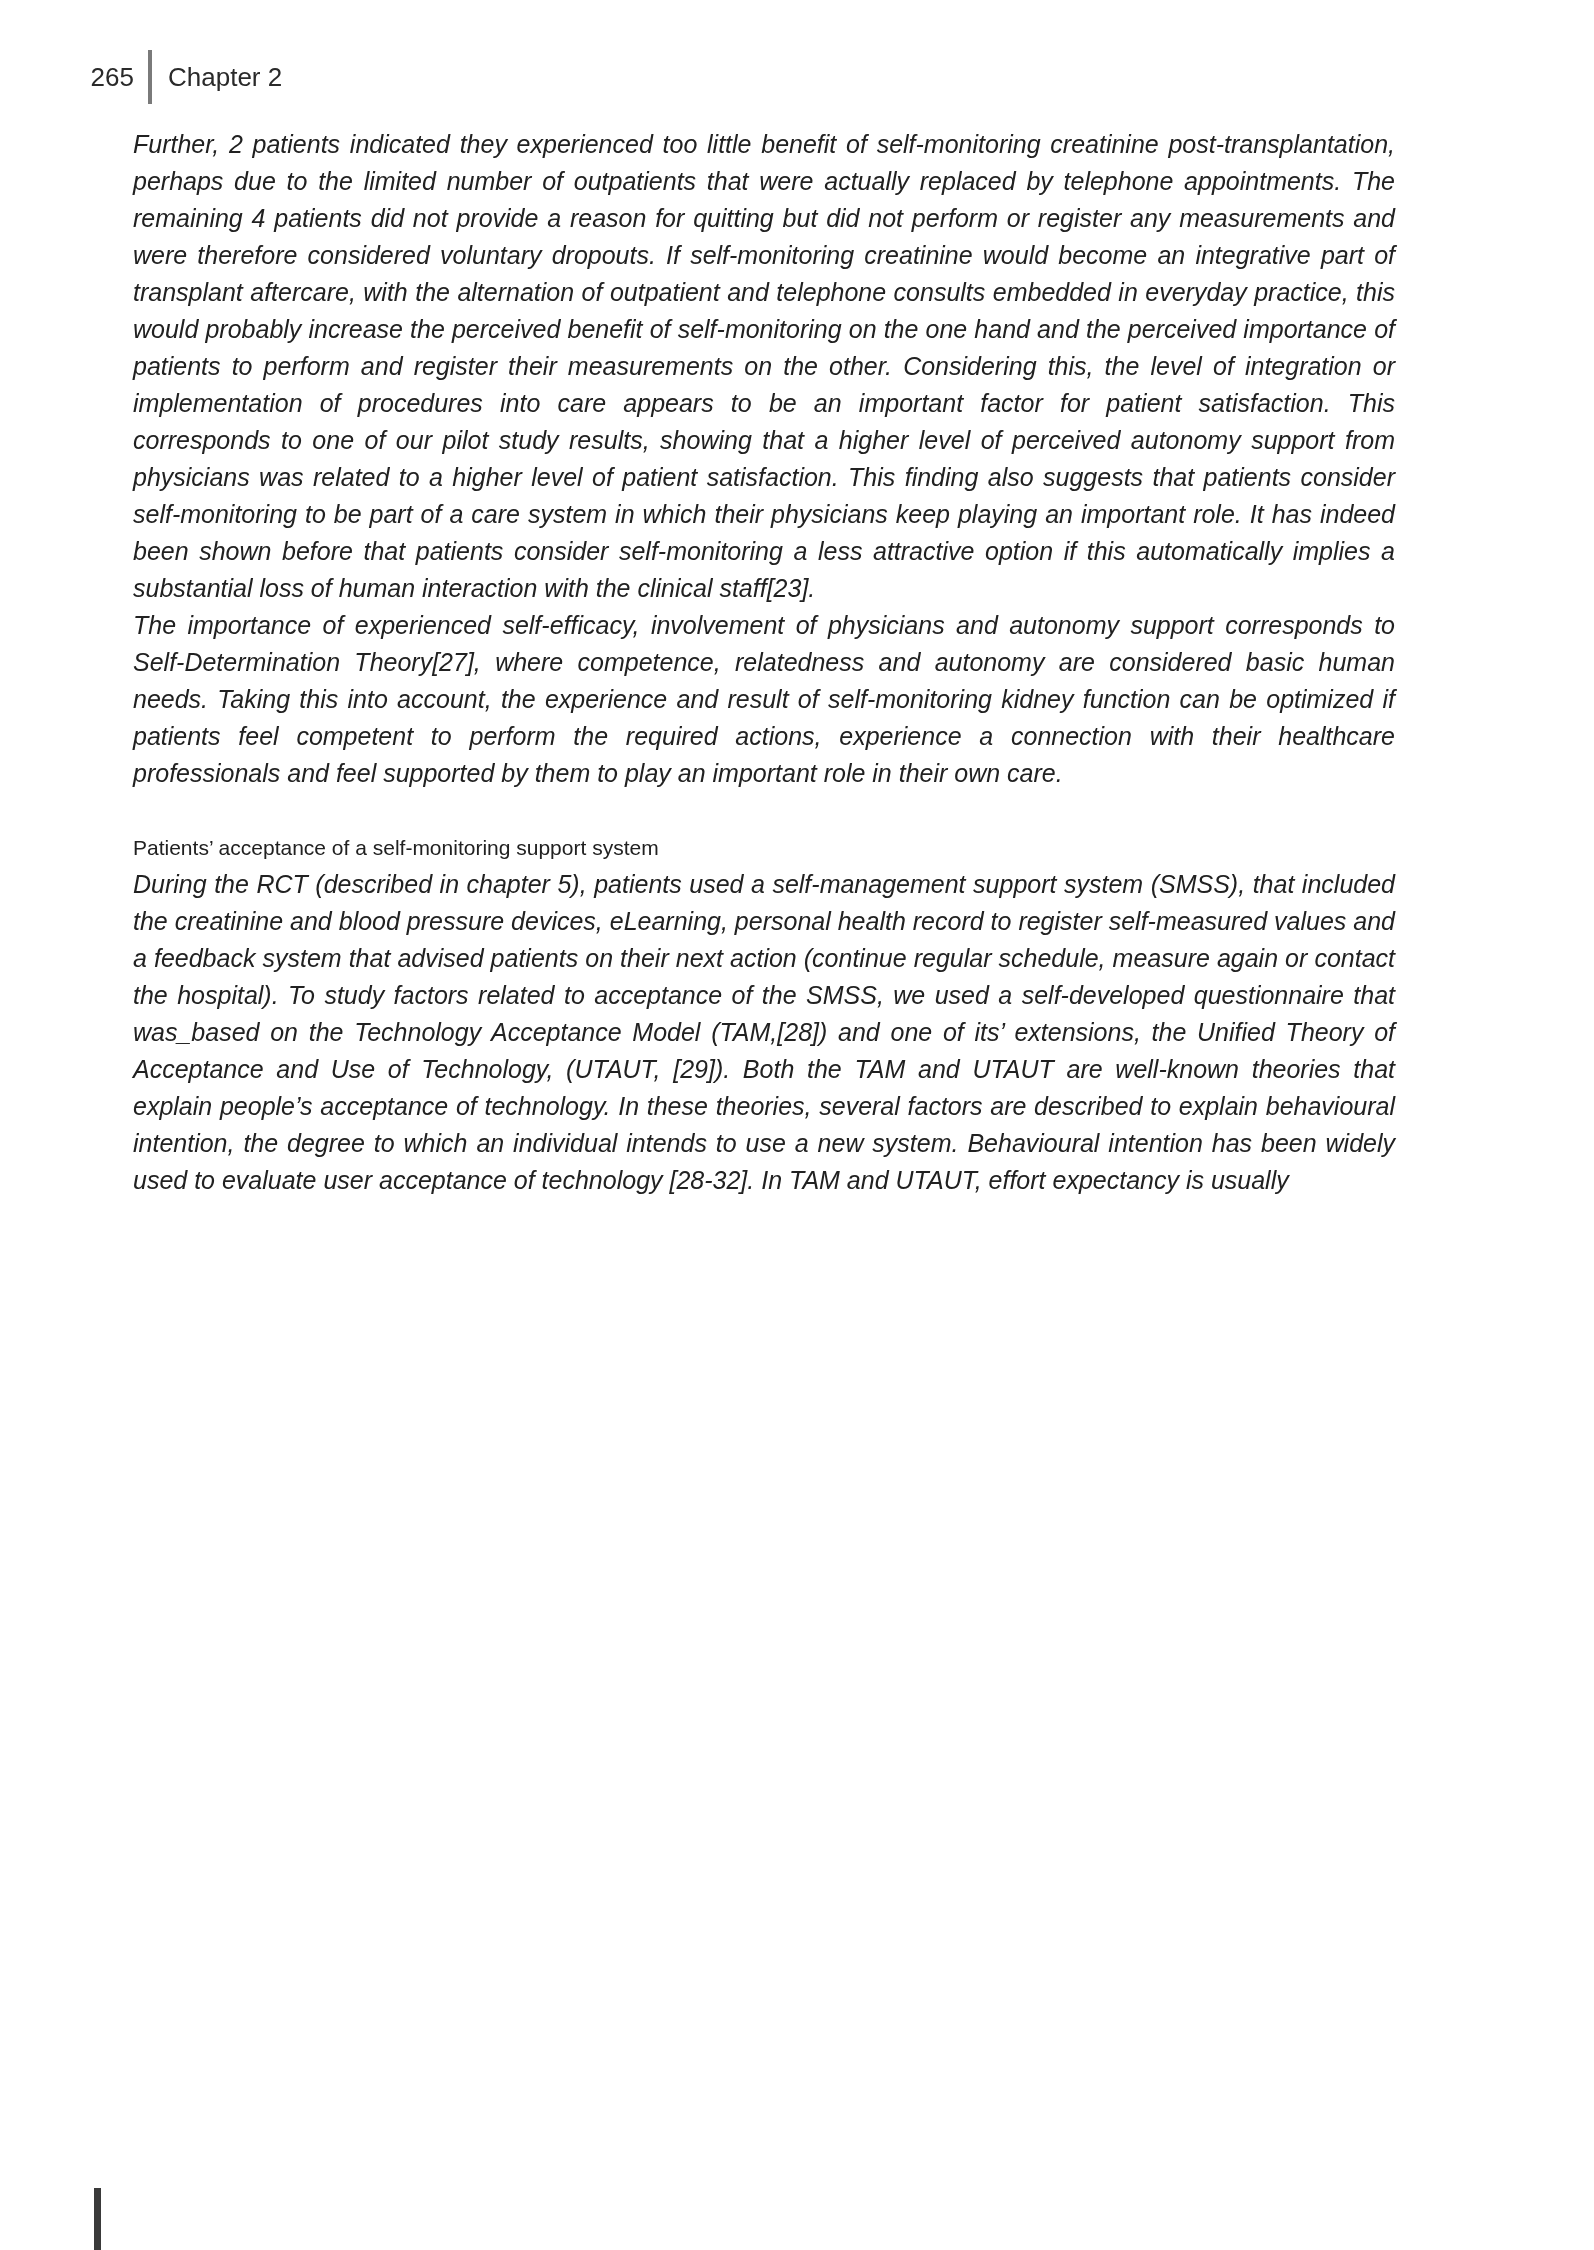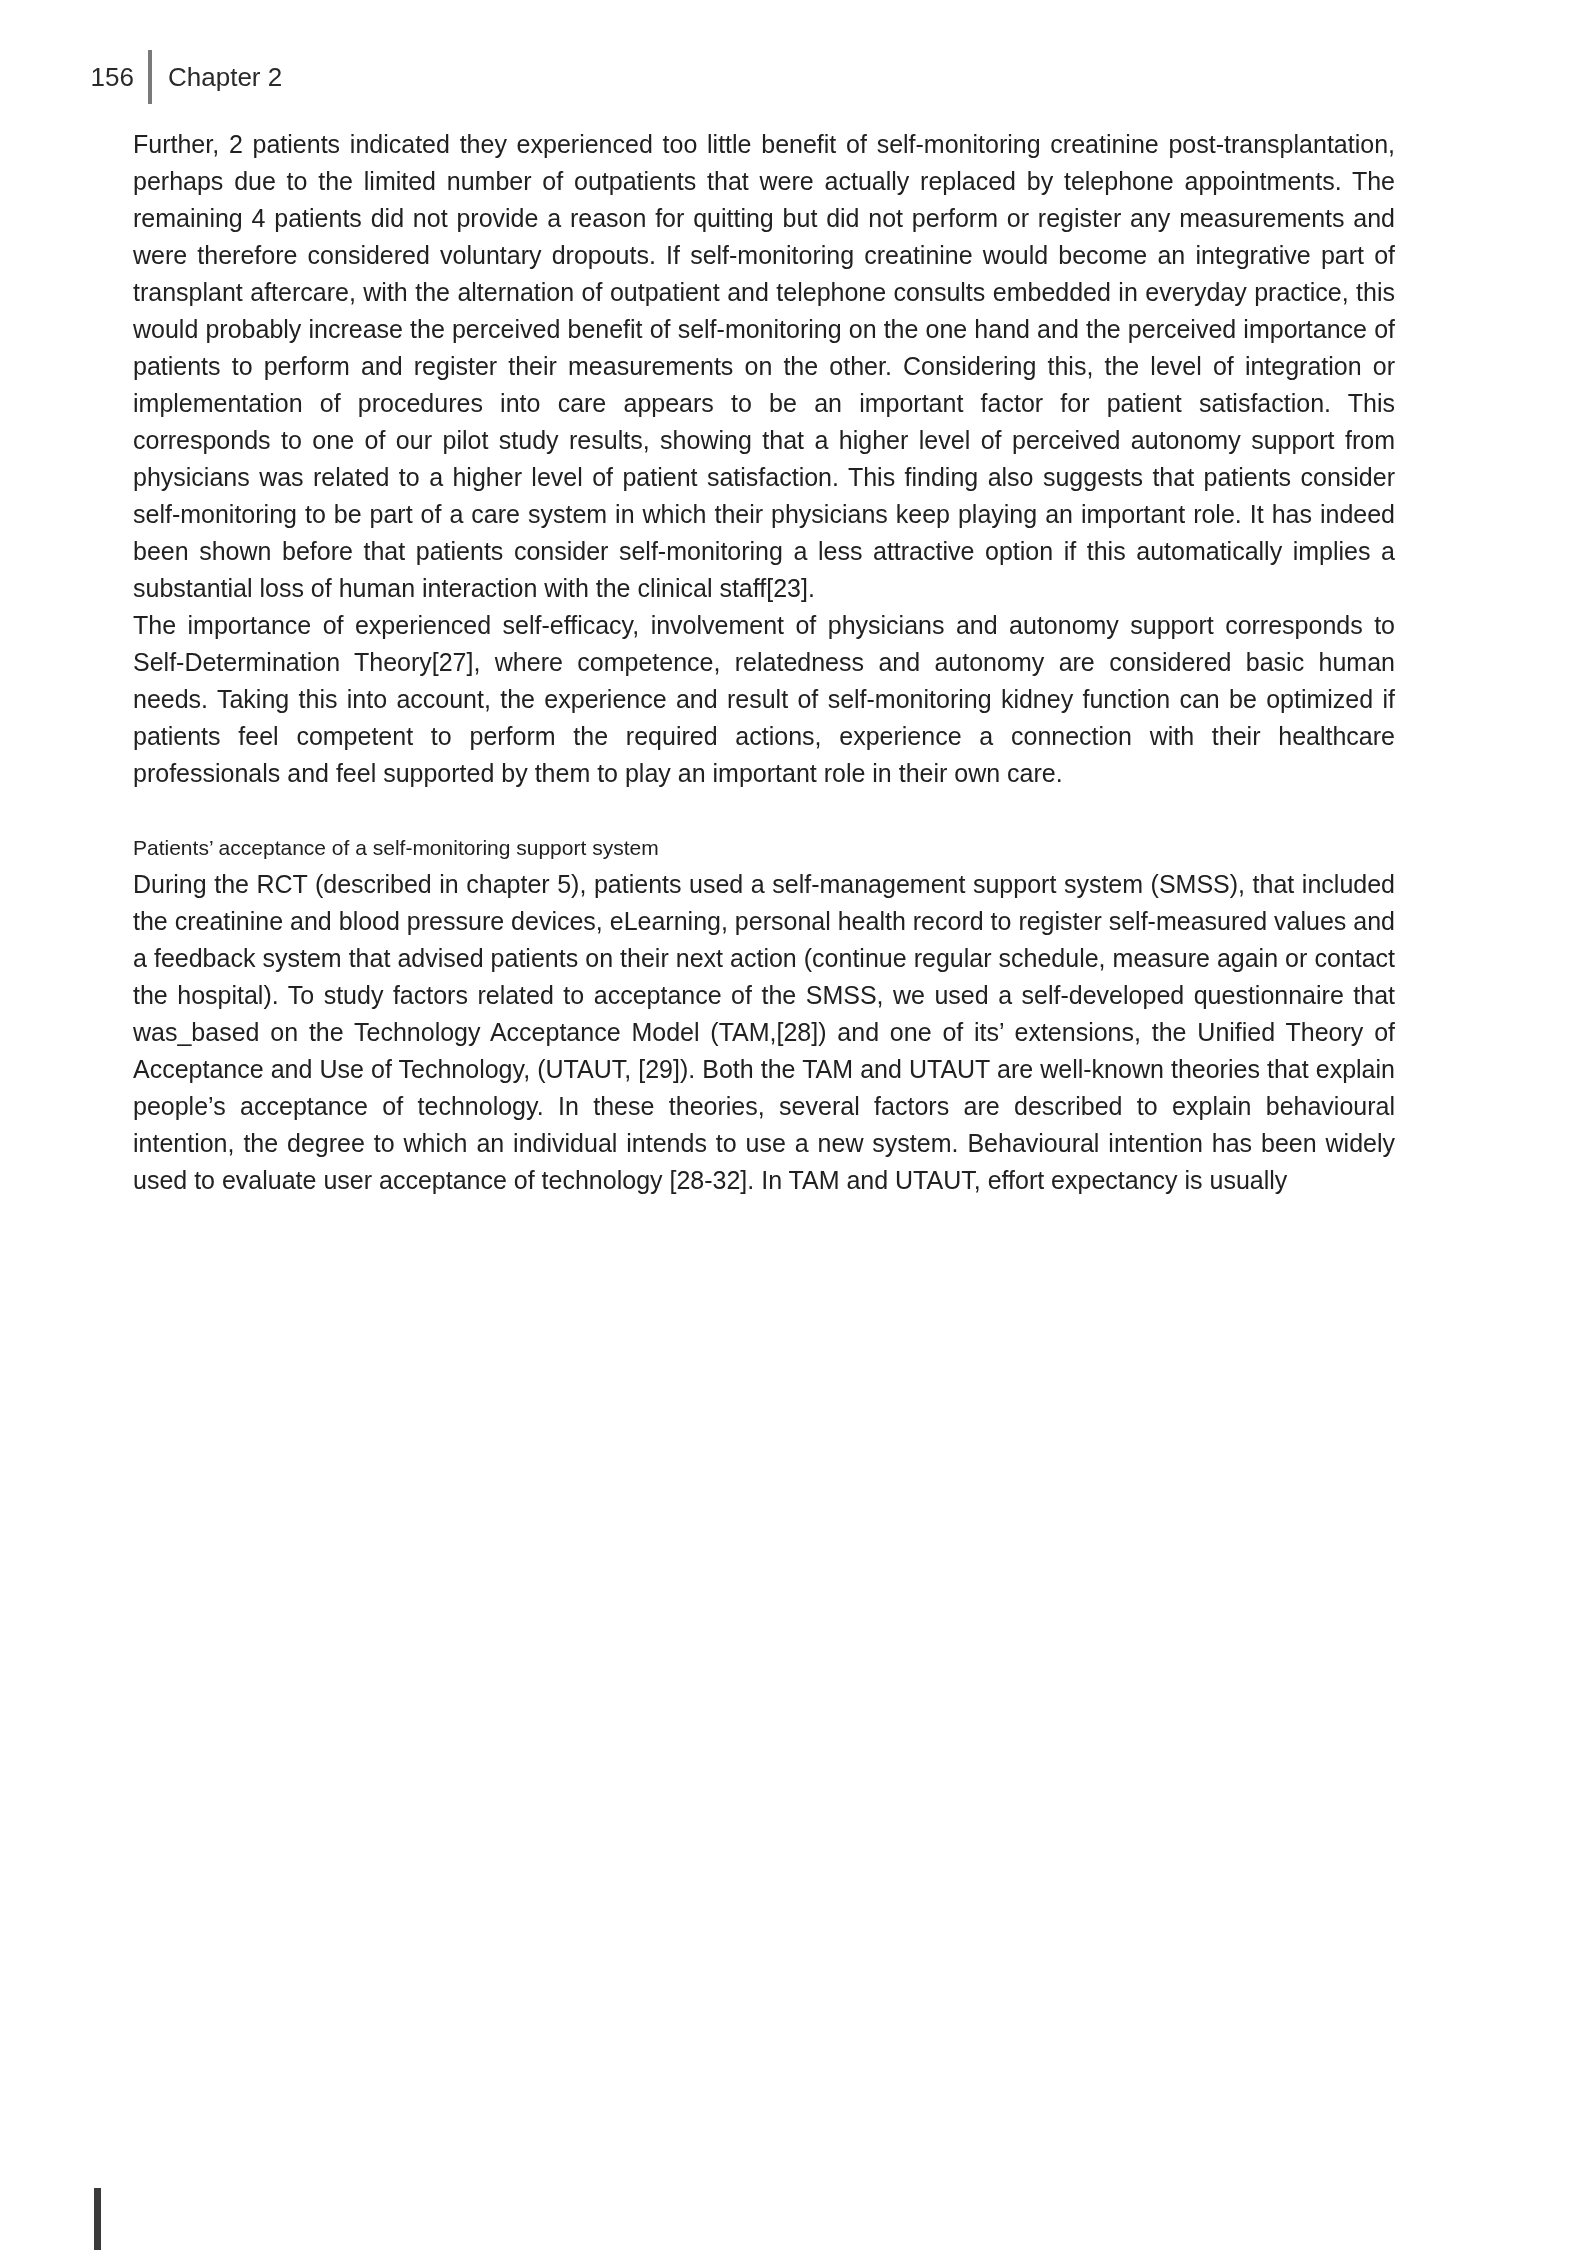--- a/index.html
+++ b/index.html
@@ -46,20 +46,21 @@
     left: 133px;
     width: 1262px;
     font-size: 25px;
     line-height: 37px;
     text-align: justify;
     text-justify: inter-word;
   }
   .body-paragraph {
     margin: 0;
     padding: 0;
+    font-style: italic;
   }
   .section-heading {
     margin: 37px 0 0 0;
     padding: 0;
     font-size: 21px;
     font-weight: 400;
     line-height: 37px;
     text-underline-offset: 4px;
     text-align: left;
   }
@@ -71,21 +72,21 @@
     height: 62px;
     background: #3a3a3a;
   }
 </style>
 </head>
 <body>
 
 <div class="page">
 
   <header class="page-header">
-    <span class="page-number">156</span>
+    <span class="page-number">265</span>
     <span class="header-divider"></span>
     <span class="chapter-title">Chapter 2</span>
   </header>
 
   <main class="page-body">
     <p class="body-paragraph">Further, 2 patients indicated they experienced too little benefit of self-monitoring creatinine post-transplantation, perhaps due to the limited number of outpatients that were actually replaced by telephone appointments. The remaining 4 patients did not provide a reason for quitting but did not perform or register any measurements and were therefore considered voluntary dropouts. If self-monitoring creatinine would become an integrative part of transplant aftercare, with the alternation of outpatient and telephone consults embedded in everyday practice, this would probably increase the perceived benefit of self-monitoring on the one hand and the perceived importance of patients to perform and register their measurements on the other. Considering this, the level of integration or implementation of procedures into care appears to be an important factor for patient satisfaction. This corresponds to one of our pilot study results, showing that a higher level of perceived autonomy support from physicians was related to a higher level of patient satisfaction. This finding also suggests that patients consider self-monitoring to be part of a care system in which their physicians keep playing an important role. It has indeed been shown before that patients consider self-monitoring a less attractive option if this automatically implies a substantial loss of human interaction with the clinical staff[23].</p>
     <p class="body-paragraph">The importance of experienced self-efficacy, involvement of physicians and autonomy support corresponds to Self-Determination Theory[27], where competence, relatedness and autonomy are considered basic human needs. Taking this into account, the experience and result of self-monitoring kidney function can be optimized if patients feel competent to perform the required actions, experience a connection with their healthcare professionals and feel supported by them to play an important role in their own care.</p>
     <h2 class="section-heading">Patients’ acceptance of a self-monitoring support system</h2>
     <p class="body-paragraph">During the RCT (described in chapter 5), patients used a self-management support system (SMSS), that included the creatinine and blood pressure devices, eLearning, personal health record to register self-measured values and a feedback system that advised patients on their next action (continue regular schedule, measure again or contact the hospital). To study factors related to acceptance of the SMSS, we used a self-developed questionnaire that was_based on the Technology Acceptance Model (TAM,[28]) and one of its’ extensions, the Unified Theory of Acceptance and Use of Technology, (UTAUT, [29]). Both the TAM and UTAUT are well-known theories that explain people’s acceptance of technology. In these theories, several factors are described to explain behavioural intention, the degree to which an individual intends to use a new system. Behavioural intention has been widely used to evaluate user acceptance of technology [28-32]. In TAM and UTAUT, effort expectancy is usually</p>
   </main>

